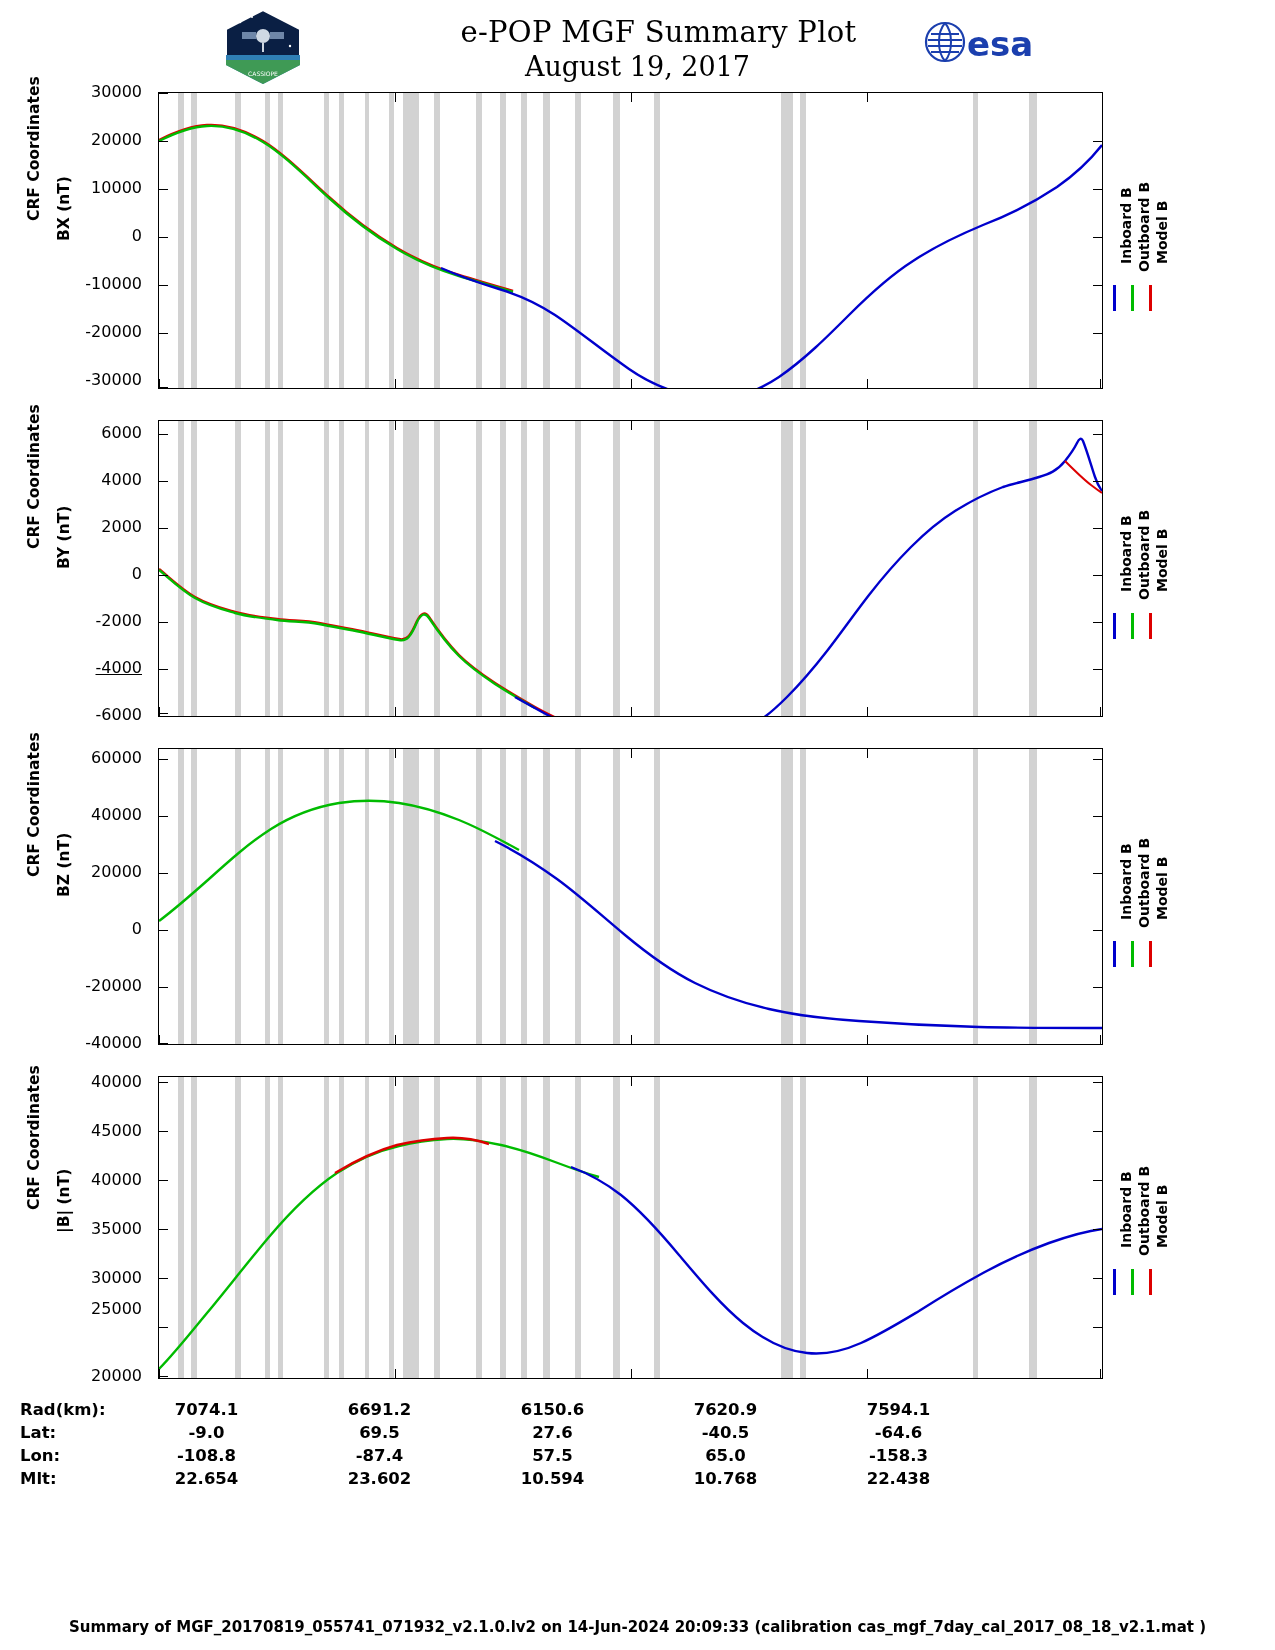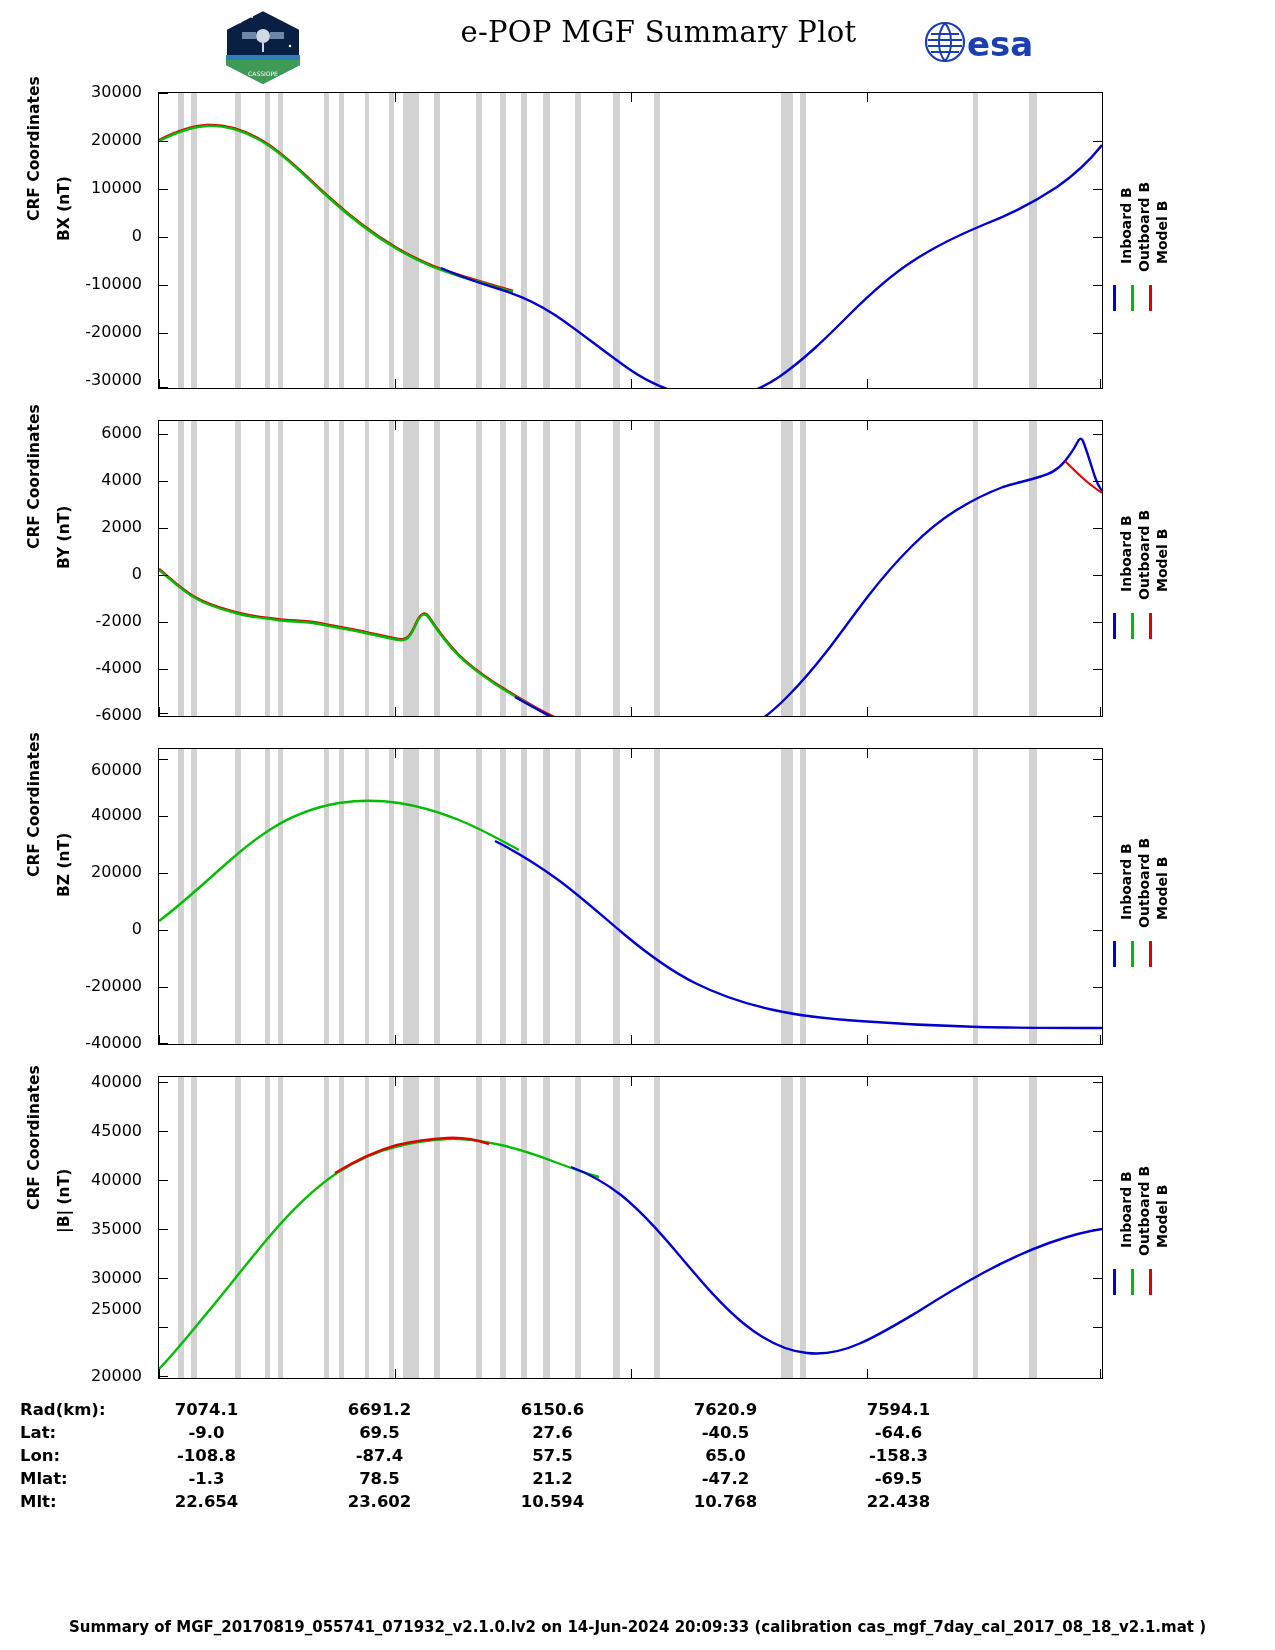--- a/index.html
+++ b/index.html
@@ -205,20 +205,21 @@
       <circle cx="18" cy="14" r="1.3" fill="#ffffff"></circle>
       <circle cx="62" cy="12" r="1.1" fill="#ffffff"></circle>
       <circle cx="30" cy="9" r="1" fill="#ffffff"></circle>
       <circle cx="68" cy="38" r="1.2" fill="#ffffff"></circle>
       <text x="41" y="68" font-size="6" fill="#ffffff" text-anchor="middle" font-family="DejaVu Sans, sans-serif">CASSIOPE</text>
     </svg>
   </div>
 
   <div class="title-block">
     <div class="title-main">e-POP MGF Summary Plot</div>
+    <div class="title-sub">August 19, 2017</div>
   </div>
 
   <div class="logo-esa">
     <svg width="120" height="48" viewBox="0 0 120 48">
       <g fill="#1b3fae">
         <circle cx="22" cy="24" r="19" fill="none" stroke="#1b3fae" stroke-width="2.2"></circle>
         <path d="M8,16 L36,16" stroke="#1b3fae" stroke-width="2"></path>
         <path d="M5,22 L39,22" stroke="#1b3fae" stroke-width="2"></path>
         <path d="M5,28 L39,28" stroke="#1b3fae" stroke-width="2"></path>
         <path d="M8,34 L36,34" stroke="#1b3fae" stroke-width="2"></path>
@@ -316,21 +317,21 @@
   </div>
   <div class="ylabel" style="left:44px;top:120px;height:70px;">
     <span>BY (nT)</span>
   </div>
 
   <div class="ytick" style="left:40px;top:3px;">6000</div>
   <div class="ytick" style="left:40px;top:50px;">4000</div>
   <div class="ytick" style="left:40px;top:97px;">2000</div>
   <div class="ytick" style="left:40px;top:144px;">0</div>
   <div class="ytick" style="left:40px;top:191px;">-2000</div>
-  <div class="ytick" style="left:40px;top:238px;">-4000</div>
+  <div class="ytick" style="left:40px;top:238px;text-decoration:underline;">-4000</div>
   <div class="ytick" style="left:40px;top:285px;">-6000</div>
 
   <div class="plot-frame" style="top:0px;height:297px;">
     <div class="shade" style="left:2.0%;width:0.6%"></div>
     <div class="shade" style="left:3.4%;width:0.6%"></div>
     <div class="shade" style="left:8.1%;width:0.6%"></div>
     <div class="shade" style="left:11.2%;width:0.6%"></div>
     <div class="shade" style="left:12.6%;width:0.6%"></div>
     <div class="shade" style="left:17.5%;width:0.5%"></div>
     <div class="shade" style="left:19.1%;width:0.5%"></div>
@@ -392,21 +393,21 @@
 </div>
 
 <div class="panel" style="top:748px;height:308px;">
   <div class="ylabel" style="top:100px;height:110px;">
     <span>CRF Coordinates</span>
   </div>
   <div class="ylabel" style="left:44px;top:120px;height:70px;">
     <span>BZ (nT)</span>
   </div>
 
-  <div class="ytick" style="left:40px;top:12px;">60000</div>
+  <div class="ytick" style="left:40px;top:0px;">60000</div>
   <div class="ytick" style="left:40px;top:57px;">40000</div>
   <div class="ytick" style="left:40px;top:114px;">20000</div>
   <div class="ytick" style="left:40px;top:171px;">0</div>
   <div class="ytick" style="left:40px;top:228px;">-20000</div>
   <div class="ytick" style="left:40px;top:285px;">-40000</div>
 
   <div class="plot-frame" style="top:0px;height:297px;">
     <div class="shade" style="left:2.0%;width:0.6%"></div>
     <div class="shade" style="left:3.4%;width:0.6%"></div>
     <div class="shade" style="left:8.1%;width:0.6%"></div>
@@ -568,28 +569,20 @@
       </tr>
       <tr>
         <td class="rowlabel">Lon:</td>
         <td class="val">-108.8</td>
         <td class="val">-87.4</td>
         <td class="val">57.5</td>
         <td class="val">65.0</td>
         <td class="val">-158.3</td>
       </tr>
       <tr>
-        <td class="rowlabel">Mlat:</td>
-        <td class="val">-1.3</td>
-        <td class="val">78.5</td>
-        <td class="val">21.2</td>
-        <td class="val">-47.2</td>
-        <td class="val">-69.5</td>
-      </tr>
-      <tr>
         <td class="rowlabel">Mlt:</td>
         <td class="val">22.654</td>
         <td class="val">23.602</td>
         <td class="val">10.594</td>
         <td class="val">10.768</td>
         <td class="val">22.438</td>
       </tr>
     </tbody>
   </table>
 </div>

